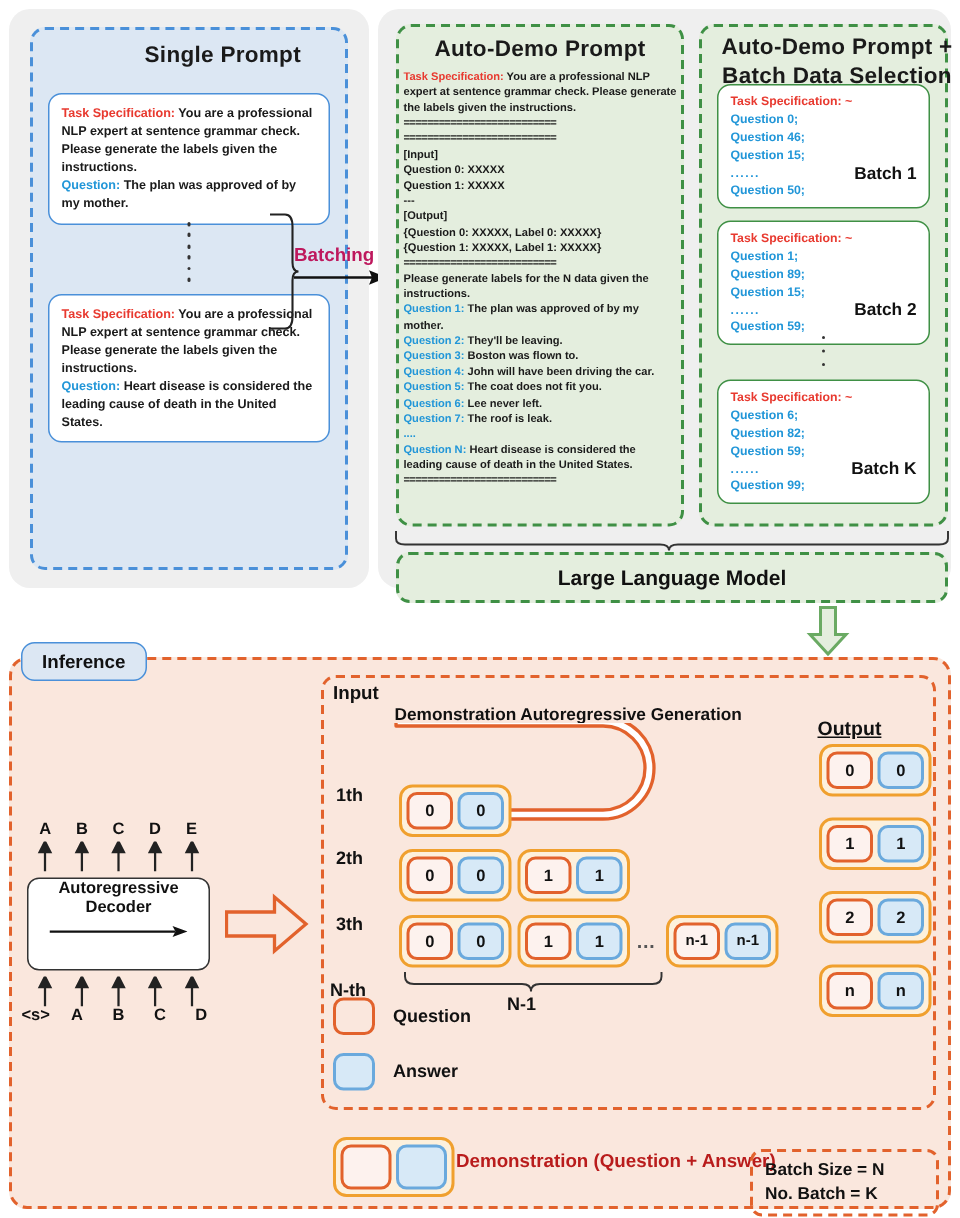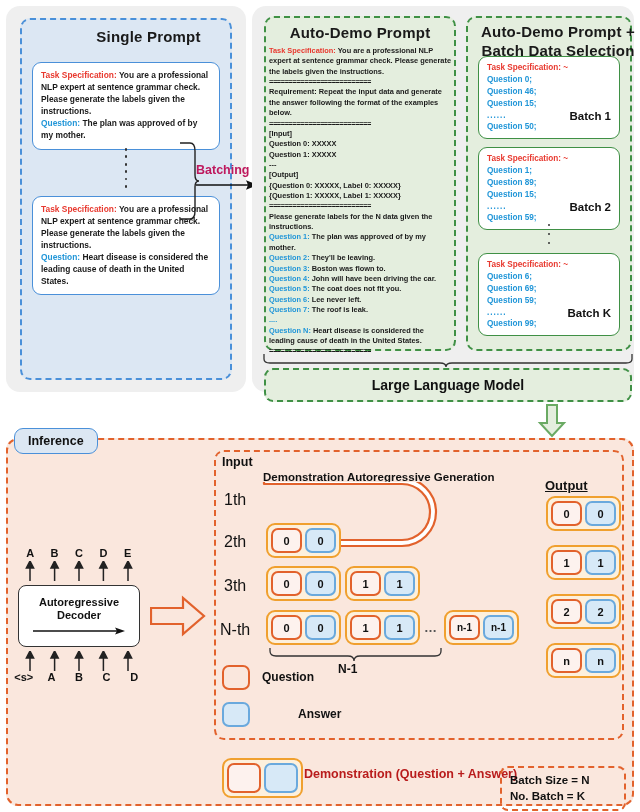--- a/index.html
+++ b/index.html
@@ -111,21 +111,21 @@
   #inference-badge {
     left:14px; top:428px; padding:5px 13px;
     background:#dce7f3; border:1.8px solid #4a90d9; border-radius:9px;
     font-size:12.5px; font-weight:bold; color:#111;
   }
 
   
   #decoder-box {
     left:18px; top:585px; width:122px; height:62px;
     background:#ffffff; border:1.4px solid #333; border-radius:8px;
-    display:flex; flex-direction:column; align-items:center; justify-content:center;
+    display:flex; flex-direction:column; align-items:center; 
     font-size:11px; font-weight:bold; color:#111; line-height:1.2;
   }
   #dec-inner-arrow { margin-top:4px; }
   .tok-row { display:flex; gap:0; }
   .tok { width:24.4px; text-align:center; font-size:11px; font-weight:bold; color:#111; }
   #dec-out-labels { left:18px; top:547px; width:122px; }
   #dec-out-arrows { left:18px; top:561px; width:122px; height:20px; }
   #dec-in-arrows  { left:18px; top:651px; width:122px; height:20px; }
   #dec-in-labels  { left:10px; top:671px; width:138px; }
   .tok-wide { width:27.6px; text-align:center; font-size:11px; font-weight:bold; color:#111; }
@@ -134,21 +134,21 @@
 
   
   #io-dash {
     left:214px; top:450px; width:410px; height:290px;
     border:2px dashed #e2622c; border-radius:10px;
   }
   #input-label { left:222px; top:455px; font-size:12.5px; font-weight:bold; color:#111; }
   #demo-gen-label { left:263px; top:471px; font-size:11.5px; font-weight:bold; color:#111; }
   #output-label { left:545px; top:478px; font-size:13px; font-weight:bold; color:#111;text-decoration:underline; }
 
-  .row-label { font-size:16px; font-weight:normal; color:#111; position:absolute; }
+  .row-label { font-size:12px; font-weight:bold; color:#111; position:absolute;margin-top:32px; }
 
   
   .pair {
     display:inline-flex; align-items:center; gap:3px;
     border:2.2px solid #f0a02e; border-radius:9px; background:#fdf0dc;
     padding:3px;
   }
   .cell {
     width:31px; height:25px; border-radius:7px;
     display:flex; align-items:center; justify-content:center;
@@ -164,21 +164,21 @@
 
   
   #nbrace { left:268px; top:648px; width:175px; height:14px; }
   #nbrace-label { left:338px; top:662px; font-size:12px; font-weight:bold; color:#111; }
 
   
   .legend-swatch { width:28px; height:25px; border-radius:7px; }
   #lg-q-sw { left:222px; top:665px; border:2.2px solid #e2622c; background:#fae7dd; }
   #lg-q-tx { left:262px; top:670px; font-size:12px; font-weight:bold; color:#111; }
   #lg-a-sw { left:222px; top:702px; border:2.2px solid #6aa9dd; background:#d7e9f7; }
-  #lg-a-tx { left:262px; top:707px; font-size:12px; font-weight:bold; color:#111;margin-left:36px; }
+  #lg-a-tx { left:262px; top:707px; font-size:12px; font-weight:bold; color:#111; }
 
   
   #demo-legend-pill { left:222px; top:758px; }
   #demo-legend-pill .cell { width:34px; height:30px; }
   #demo-legend-text { left:304px; top:767px; font-size:12.5px; font-weight:bold; color:#b91c1c; }
 
   #batchinfo {
     left:500px; top:766px; width:126px; padding:5px 8px;
     border:2px dashed #e2622c; border-radius:8px;
     font-size:11.5px; font-weight:bold; color:#111; line-height:1.35;
@@ -222,21 +222,20 @@
     <polygon points="62,7 50,2.2 52,7 50,11.8" fill="#111"></polygon>
   </svg>
 
   <div class="abs gray-card" id="llm-card"></div>
 
   <div class="abs" id="autodemo-dash"></div>
   <div class="abs panel-title" id="autodemo-title">Auto-Demo Prompt</div>
   <div class="abs" id="autodemo-body">
     <span class="tag-task">Task Specification:</span><span> You are a professional NLP expert at sentence grammar check. Please generate the labels given the instructions.</span>
     <span class="sep">==========================</span>
-    <span>Requirement: Repeat the input data and generate the answer following the format of the examples below.</span>
     <span class="sep">==========================</span>
     <span>[Input]</span><br>
     <span>Question 0:  XXXXX</span><br>
     <span>Question 1:  XXXXX</span><br>
     <span>---</span><br>
     <span>[Output]</span><br>
     <span>{Question 0: XXXXX, Label 0: XXXXX}</span><br>
     <span>{Question 1: XXXXX, Label 1: XXXXX}</span>
     <span class="sep">==========================</span>
     <span>Please generate labels for the N data given the instructions.</span><br>
@@ -280,21 +279,21 @@
 
   <div class="abs" id="bs-vdots">
       <i></i>
       <i></i>
       <i></i>
     </div>
 
   <div class="abs batch-box" id="bb3">
     <span class="tag-task">Task Specification: ~</span><br>
     <span class="q">Question 6;</span><br>
-    <span class="q">Question 69;</span><br>
+    <span class="q">Question 82;</span><br>
     <span class="q">Question 59;</span><br>
     <span class="dots">......</span><br>
     <span class="q">Question 99;</span>
     <span class="batch-name">Batch K</span>
   </div>
 
   <svg class="abs" id="green-brace" viewBox="0 0 372 16">
     <path d="M2,2 V7 Q2,11 8,11 H178 Q184,11 184,15 Q184,11 190,11 H364 Q370,11 370,7 V2" fill="none" stroke="#333" stroke-width="1.3"></path>
   </svg>
 

